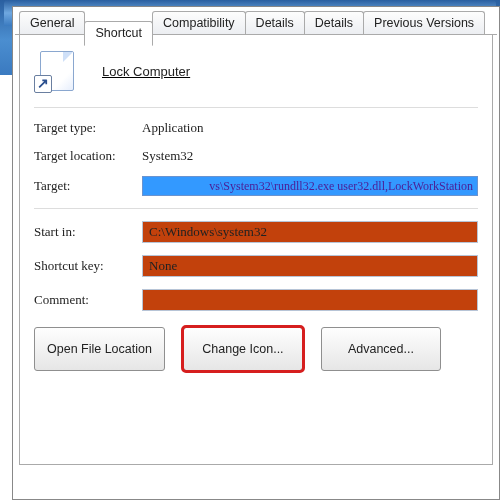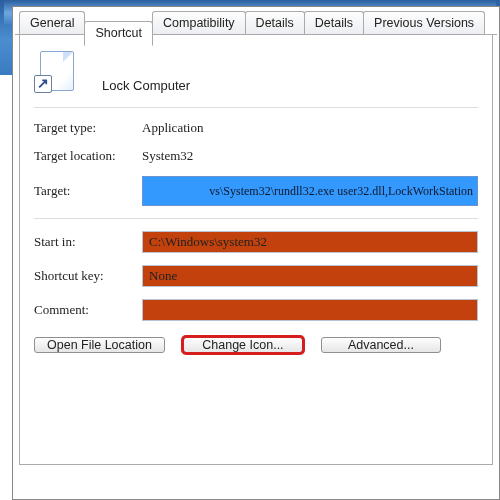--- a/index.html
+++ b/index.html
@@ -57,23 +57,24 @@
   }
   .tabpanel {
     border: 1px solid #aaa;
     border-top: none;
     margin: 0 4px 8px 4px;
     padding: 14px 14px 16px 14px;
     min-height: 430px;
   }
   .header {
     display: flex;
-    align-items: flex-end;
+    align-items: center;
     gap: 24px;
     margin-bottom: 14px;
+    text-decoration: underline;
   }
   .shortcut-icon {
     width: 44px; height: 44px;
     position: relative;
   }
   .shortcut-icon .page {
     width: 34px; height: 40px;
     background: linear-gradient(135deg,#fff 0%,#fff 70%,#e6eefc 100%);
     border: 1px solid #8aa7cf;
     border-radius: 2px;
@@ -139,24 +140,24 @@
     height: 22px;
     border: 1px solid #b7c4d6;
     padding: 2px 6px;
     font-family: inherit;
     font-size: 13px;
     background: #c2410c;
     color: #222;
   }
   .row .selected-input {
     flex: 1;
-    height: 30px;
+    height: 20px;
     border: 1px solid #6a93cf;
     background: #3399ff;
-    color: #0f172a;
+    color: #4c1d95;
     padding: 2px 4px;
     font-size: 12px;
     white-space: nowrap;
     overflow: hidden;
     display: flex;
     align-items: center;
     justify-content: flex-end;
   }
   .row select {
     appearance: none;
@@ -178,21 +179,21 @@
     pointer-events: none;
   }
   .btnrow {
     display: flex;
     gap: 18px;
     margin-top: 16px;
     justify-content: flex-start;
   }
   .btn {
     min-width: 120px;
-    height: 16px;
+    height: 44px;
     border: 1px solid #8f8f8f;
     border-radius: 3px;
     background: linear-gradient(to bottom,#fefefe,#e6e6e6);
     font-family: inherit;
     font-size: 12.5px;
     color: #222;
     padding: 0 12px;
     cursor: default;
   }
   .btn.highlight {

